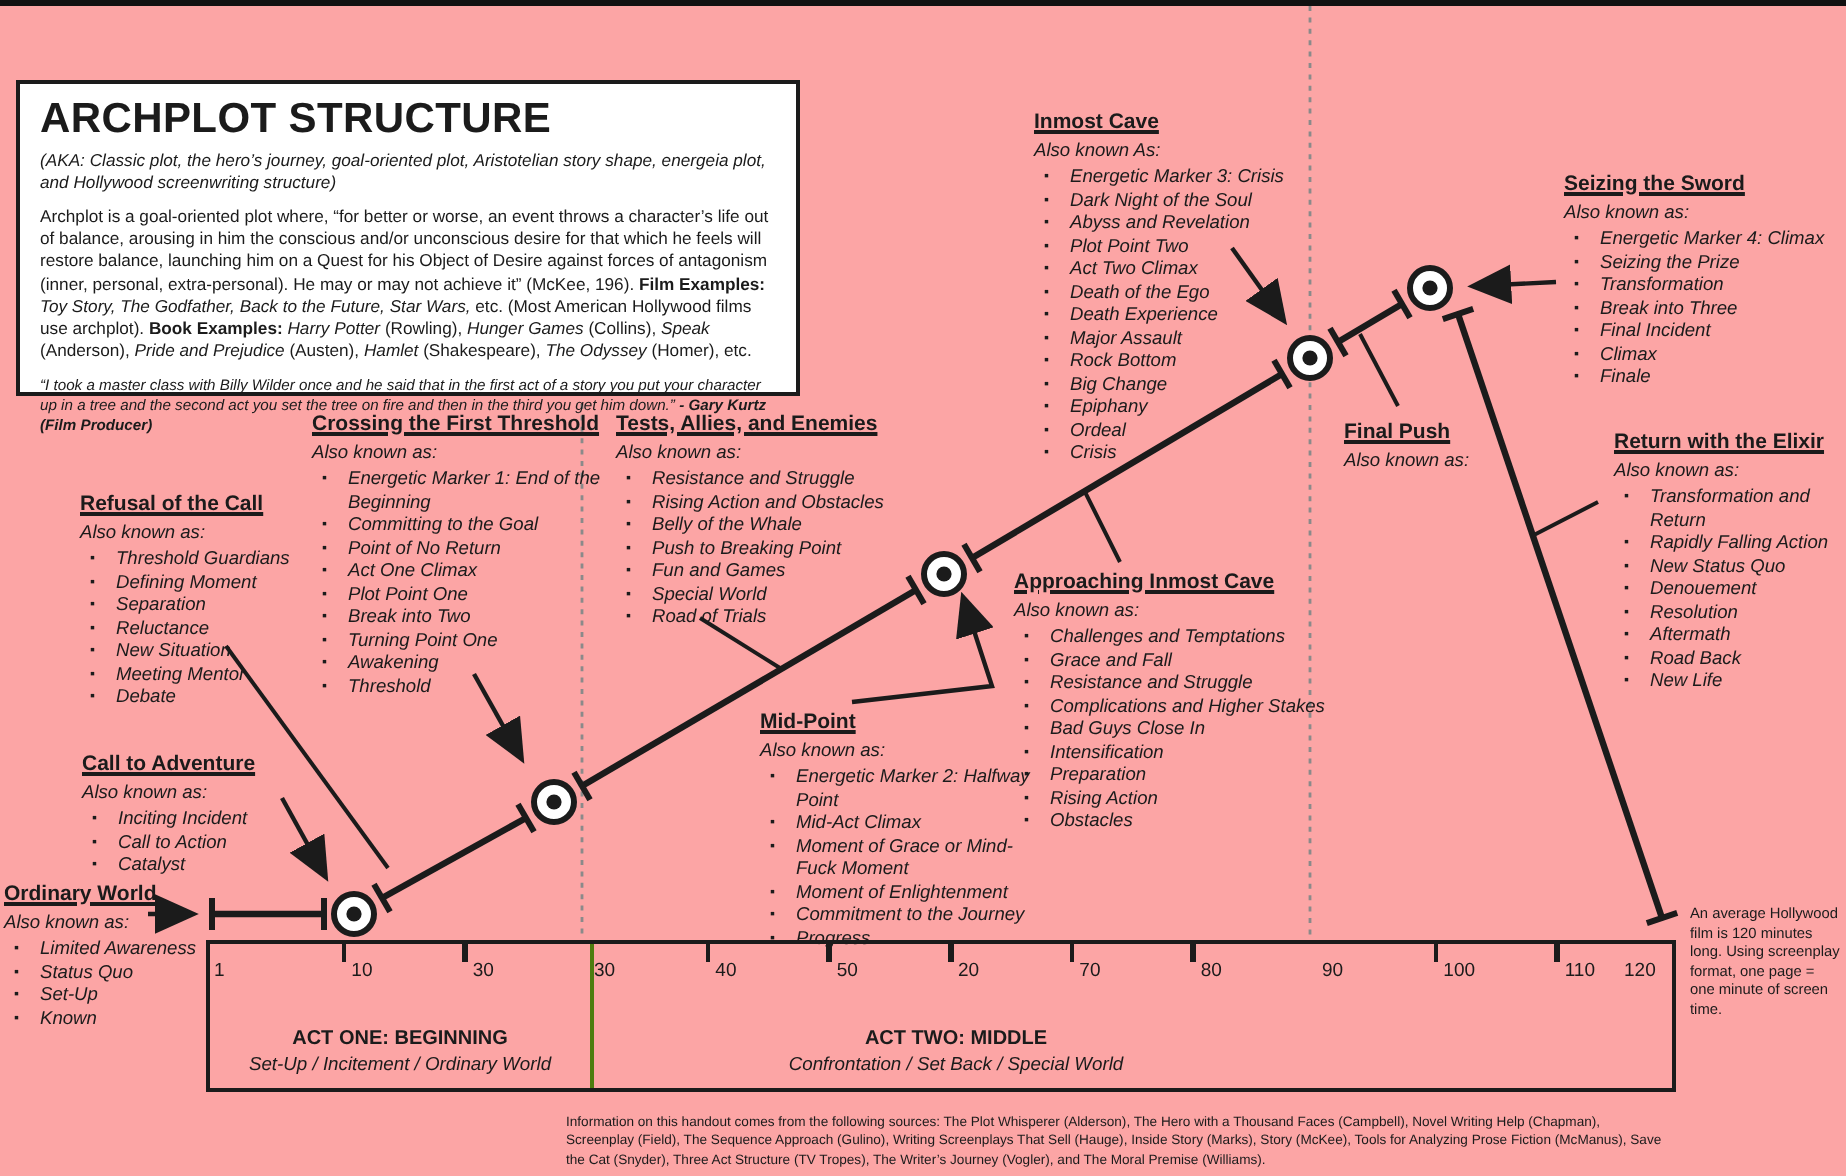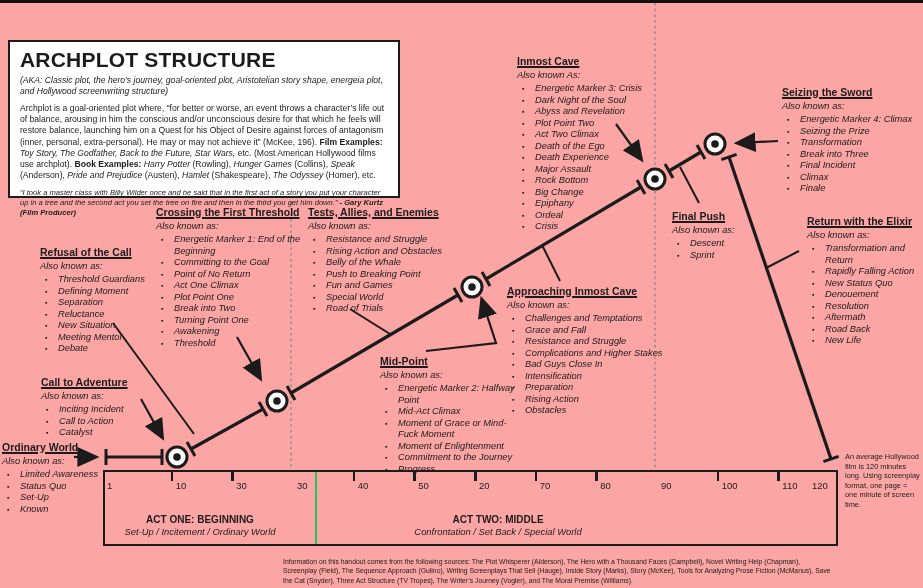--- a/index.html
+++ b/index.html
@@ -21,21 +21,21 @@
   .beat h3{margin:0 0 3px 0;font-size:10.5px;font-weight:bold;text-decoration:underline;
            text-decoration-thickness:1.5px;white-space:nowrap;}
   .beat .aka{font-style:italic;font-size:9.3px;line-height:11px;margin:0 0 2px 0;white-space:nowrap;}
   .li{display:flex;font-style:italic;font-size:9.3px;line-height:11.5px;}
   .li .bu{flex:0 0 13px;padding-left:5px;font-size:7px;font-style:normal;line-height:11.5px;}
   .li .t{flex:1 1 auto;}
   
   #timeline-box{position:absolute;left:103px;top:470px;width:735px;height:76px;
                 border:2px solid #1b1b1b;box-sizing:border-box;display:flex;}
   .act{position:relative;box-sizing:border-box;height:100%;}
-  .act + .act{border-left:2px solid #22c55e;margin-left:20px;}
+  .act + .act{border-left:2px solid #4d7c0f;}
   .act .lbl{position:absolute;left:0;right:0;bottom:6px;text-align:center;}
   .act .nm{font-weight:bold;font-size:10px;line-height:13px;}
   .act .sub{font-style:italic;font-size:9.4px;line-height:12px;}
   .minute-tick{position:absolute;top:470px;width:2.5px;height:11px;background:#1b1b1b;}
   .minute-label{position:absolute;top:480px;font-size:9.5px;}
   #side-note{position:absolute;left:845px;top:452px;width:76px;font-size:7.4px;line-height:9.6px;}
   #footer-sources{position:absolute;left:283px;top:557px;width:552px;font-size:6.8px;line-height:9.4px;}
   #page-number{position:absolute;left:893px;top:571px;font-size:7.5px;padding-left:36px;}
   svg{position:absolute;left:0;top:0;}
   .ink{stroke:#1b1b1b;}
@@ -417,30 +417,20 @@
         <div class="li">
           <span class="bu">▪</span>
           <span class="t">Crisis</span>
         </div>
       </div>
   </div>
 
   <div class="beat" style="left:672px;top:210px;width:95px;">
     <h3>Final Push</h3>
     <div class="aka">Also known as:</div>
-    <div>
-        <div class="li">
-          <span class="bu">▪</span>
-          <span class="t">Descent</span>
-        </div>
-        <div class="li">
-          <span class="bu">▪</span>
-          <span class="t">Sprint</span>
-        </div>
-      </div>
   </div>
 
   <div class="beat" style="left:782px;top:86px;width:141px;">
     <h3>Seizing the Sword</h3>
     <div class="aka">Also known as:</div>
     <div>
         <div class="li">
           <span class="bu">▪</span>
           <span class="t">Energetic Marker 4: Climax</span>
         </div>

